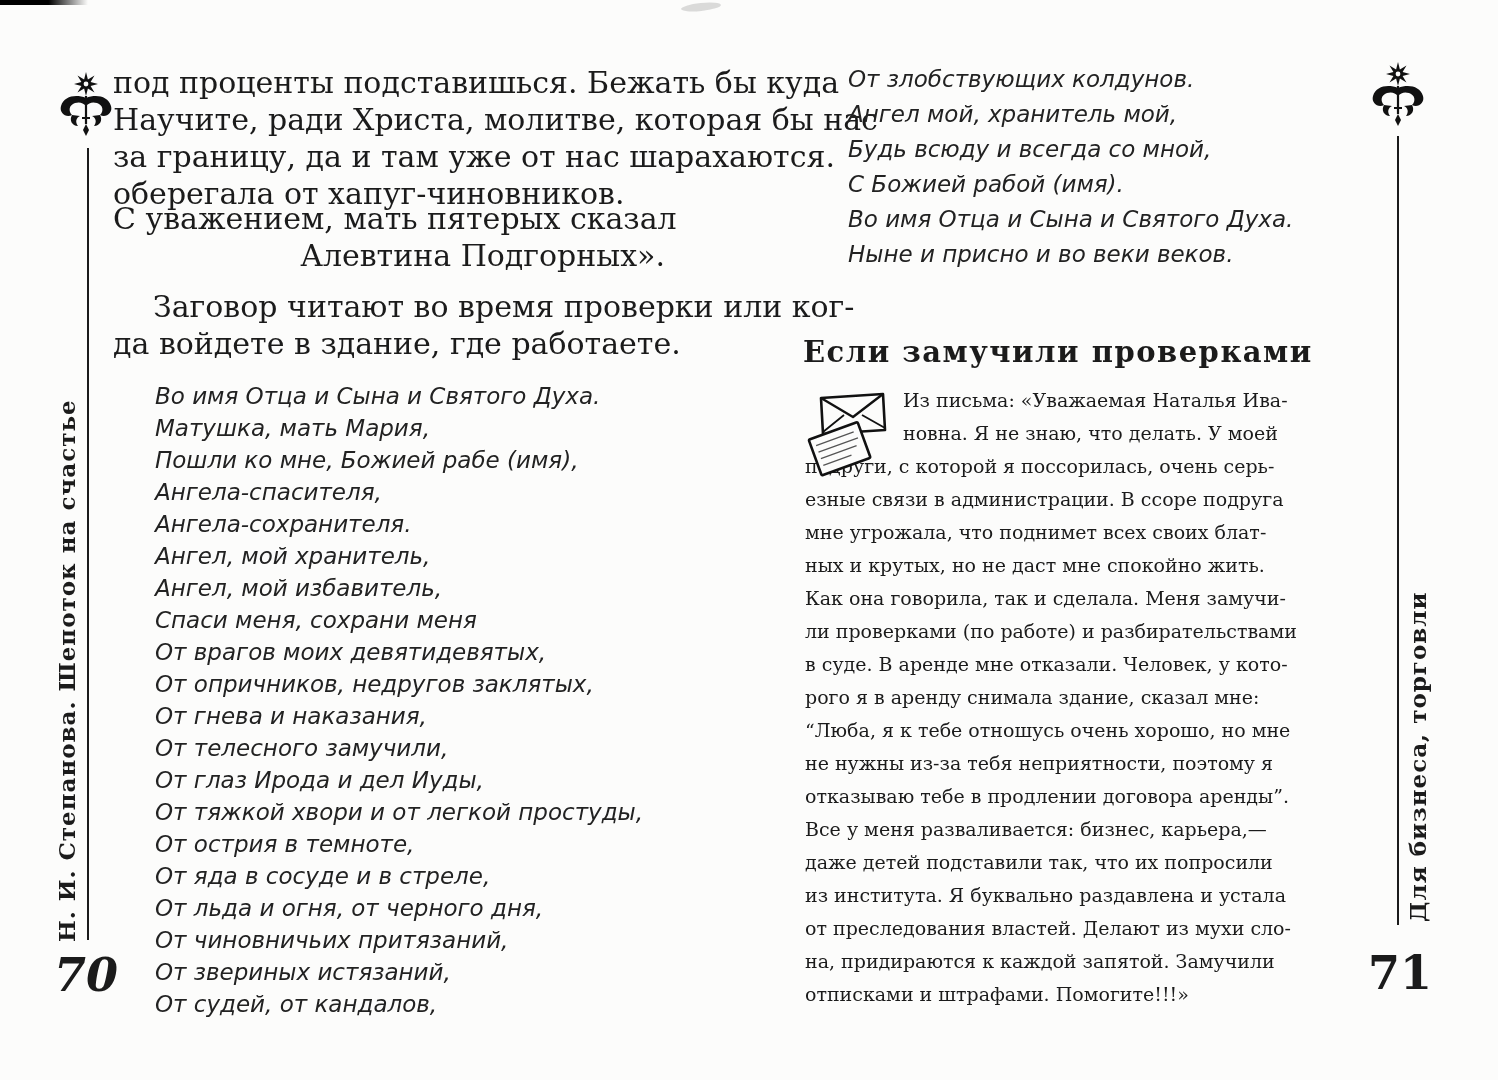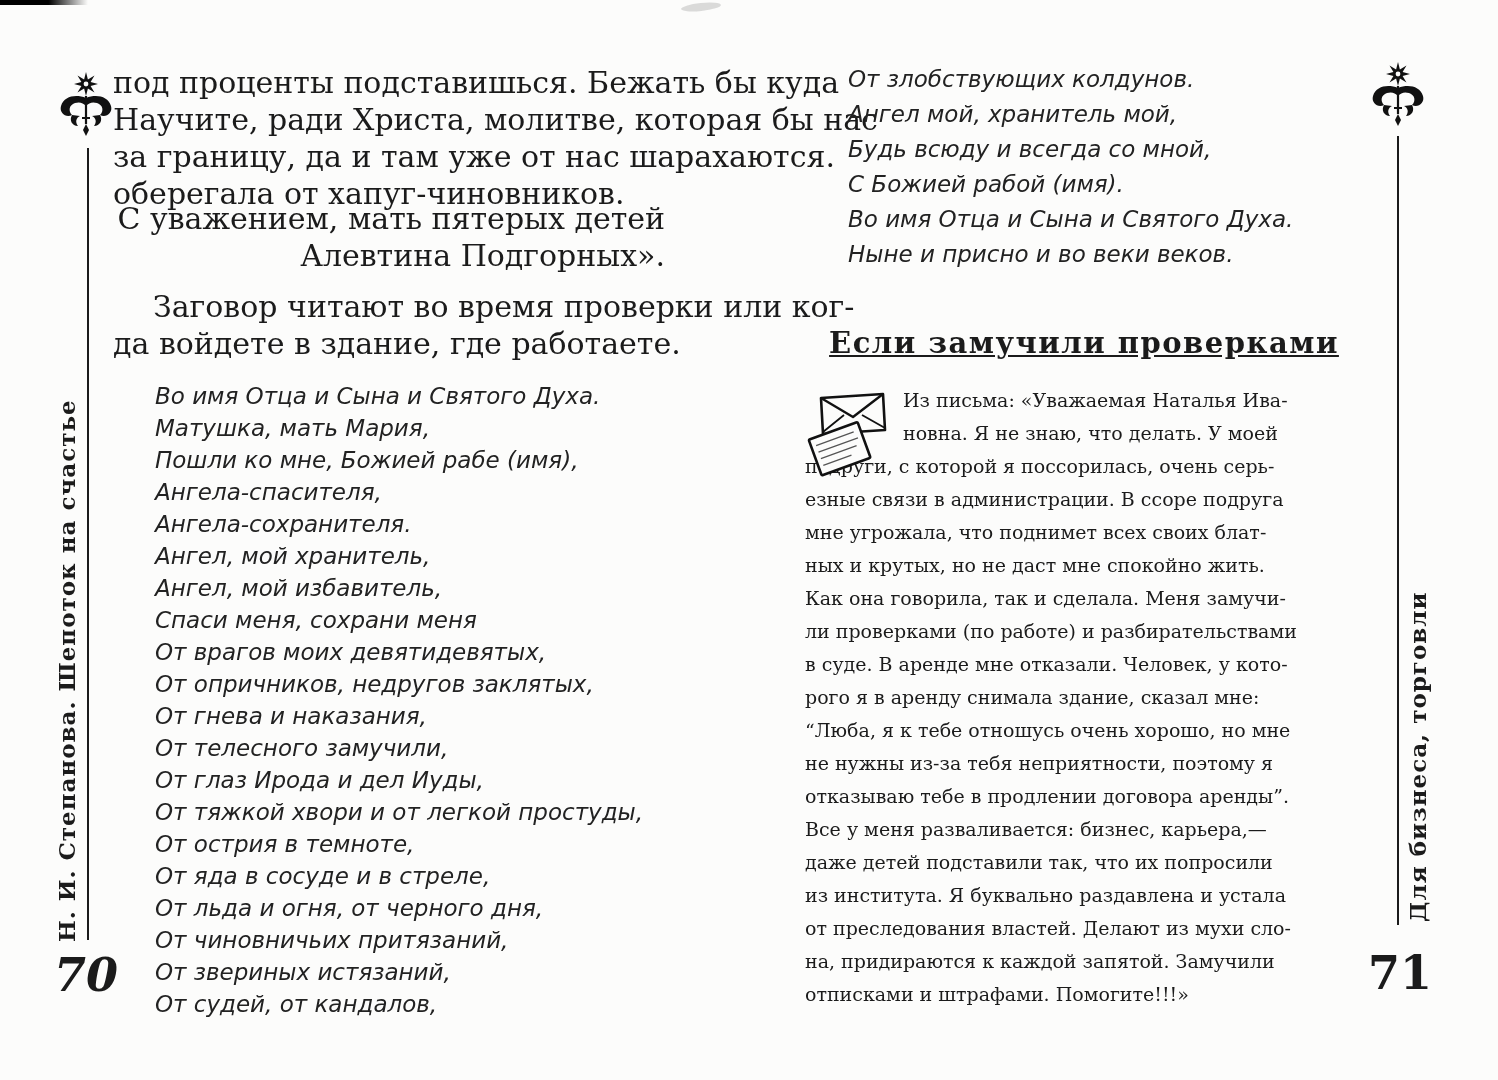--- a/index.html
+++ b/index.html
@@ -56,25 +56,24 @@
   .p2>div:first-child{padding-left:40px;}
   .verse{
     font-family:"DejaVu Sans", sans-serif;
     font-style:italic;font-size:23px;color:#222;
   }
   .verse-left{left:155px;top:380px;width:520px;}
   .verse-left>div{height:32px;line-height:32px;white-space:nowrap;}
   .verse-right{left:840px;top:62px;width:520px;margin-left:8px;}
   .verse-right>div{height:35px;line-height:35px;white-space:nowrap;}
   .section-heading{
-    left:803px;top:326px;width:562px;
-    text-align:center;font-weight:bold;font-size:29px;
+    left:803px;top:335px;width:562px;
+    font-weight:bold;font-size:29px;
     letter-spacing:1.5px;
     font-family:"DejaVu Serif", serif;
-    text-decoration:underline;
   }
   .letter-block{left:805px;top:384px;width:562px;font-size:19px;}
   .letter-block .line{min-height:33px;line-height:33px;white-space:nowrap;}
   .letter-float{
     float:left;width:88px;height:62px;margin:4px 10px 0 0;
     position:relative;
   }
   .letter-float svg{position:absolute;left:0;top:0;overflow:visible;}
 </style>
 </head>
@@ -120,21 +119,21 @@
   <div class="page-number page-number-right">71</div>
 
   <div class="block body-lines p1">
       <div class="line">под проценты подставишься. Бежать бы куда</div>
       <div class="line">Научите, ради Христа, молитве, которая бы нас</div>
       <div class="line">за границу, да и там уже от нас шарахаются.</div>
       <div class="line">оберегала от хапуг-чиновников.</div>
     </div>
 
   <div class="block body-lines signature">
-      <div class="line">С уважением, мать пятерых детей</div>
+      <div class="line">С уважением, мать пятерых сказал</div>
       <div class="line">Алевтина Подгорных».</div>
     </div>
 
   <div class="block body-lines p2">
       <div class="line">Заговор читают во время проверки или ког-</div>
       <div class="line">да войдете в здание, где работаете.</div>
     </div>
 
   <div class="block verse verse-left">
       <div class="line">Во имя Отца и Сына и Святого Духа.</div>

